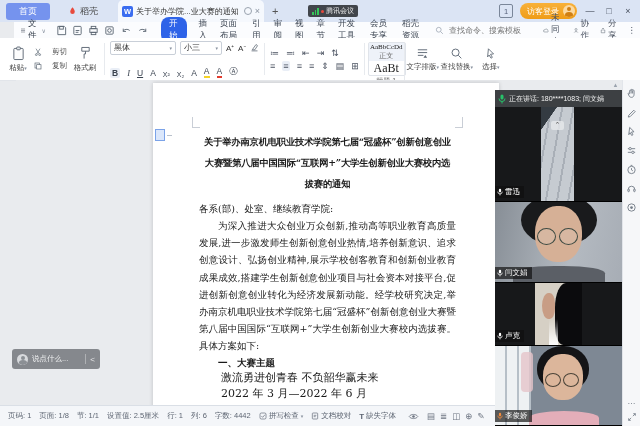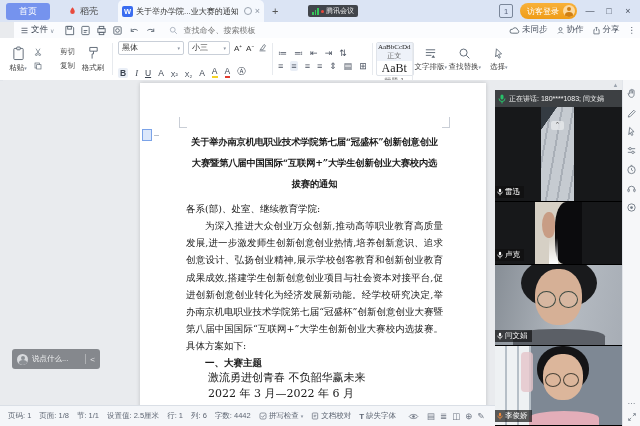--- a/index.html
+++ b/index.html
@@ -45,42 +45,42 @@
   .msearch input{border:none;background:transparent;font-size:8px;color:#9aa3b0;width:92px;outline:none;font-family:"Liberation Sans",sans-serif;}
   .mright{margin-left:auto;display:flex;align-items:center;gap:8px;padding-right:6px;color:#4a5260;}
   .mitem{display:flex;align-items:center;gap:2px;}
   
   .toolbar{position:absolute;top:38px;left:0;width:640px;height:42px;background:#fff;border-bottom:1px solid #e2e5ea;
            display:flex;align-items:stretch;}
   .tgroup{display:flex;}
   .tdiv{width:1px;background:#e7eaee;margin:5px 3px;}
   .bigbtn{width:28px;display:flex;flex-direction:column;align-items:center;justify-content:center;gap:2px;font-size:7.5px;color:#444;}
   .smallcol{display:flex;flex-direction:column;justify-content:center;gap:4px;font-size:7.5px;color:#555;padding:0 2px;}
-  .smallcol div{display:flex;align-items:center;gap:18px;}
+  .smallcol div{display:flex;align-items:center;gap:10px;}
   .fontgrp{display:flex;flex-direction:column;justify-content:center;gap:11px;padding:0 2px;}
   .fsel{display:flex;gap:4px;align-items:center;}
   .selbox{border:1px solid #c9cfd8;border-radius:2px;height:12px;display:flex;align-items:center;justify-content:space-between;
           padding:0 3px;font-size:8px;color:#333;}
   .fxrow{display:flex;gap:7px;align-items:flex-end;font-size:8.5px;color:#3a4350;}
   .fxrow .b{font-weight:bold;}
   .fxrow .i{font-style:italic;font-family:"Liberation Serif",serif;}
   .fxrow .u{text-decoration:underline;}
   .fxrow .hl{border-bottom:2px solid #f5d327;}
   .fxrow .fc{border-bottom:2px solid #e23b2e;}
   .pgrp{display:flex;flex-direction:column;justify-content:center;gap:3px;padding:0 2px;}
   .prow{display:flex;gap:7px;font-size:9px;color:#4a5260;align-items:center;}
   .styles{display:flex;border:1px solid #e0e4ea;border-radius:2px;margin:4px 0;flex-direction:column;}
   .stcell{width:35px;border-right:1px solid #e7eaee;display:flex;flex-direction:column;align-items:center;justify-content:center;}
   .stcell .pv{font-family:"Liberation Serif",serif;font-size:9px;color:#222;white-space:nowrap;overflow:hidden;max-width:33px;}
   .stcell .nm{font-size:7px;color:#666;}
   .stcell.sel{background:#eef2f9;}
   .stscroll{width:9px;display:flex;flex-direction:column;align-items:center;justify-content:space-between;padding:2px 0;color:#8a93a0;font-size:6px;}
   .vbtn{width:34px;display:flex;flex-direction:column;align-items:center;justify-content:center;gap:2px;font-size:7.5px;color:#444;}
   
-  .docarea{position:absolute;top:80px;left:3px;width:622px;height:325px;background:#e9ebee;overflow:hidden;}
+  .docarea{position:absolute;top:80px;left:16px;width:622px;height:325px;background:#e9ebee;overflow:hidden;}
   .page{position:absolute;left:137px;top:3px;width:346px;height:400px;background:#fff;box-shadow:0 0 4px rgba(0,0,0,.18);
         box-sizing:border-box;padding:48px 43px 0 46px;}
   .cmark{position:absolute;width:7px;height:10px;border-color:#c9ced6;border-style:solid;border-width:0;}
   .cm-l{left:39px;top:34px;border-left-width:1px;border-bottom-width:1px;}
   .cm-r{right:36px;top:34px;border-right-width:1px;border-bottom-width:1px;}
   .gutter{position:absolute;left:2px;top:46px;display:flex;align-items:center;gap:2px;}
   .gdoc{width:8px;height:10px;border:1px solid #7ba3e8;background:#dbe7fb;}
   .gdash{width:5px;height:1px;background:#b9c1cc;}
   .doctext{font-family:"DejaVu Serif","Liberation Serif",serif;color:#1a1a1a;}
   .dtitle{font-weight:bold;font-size:9.3px;line-height:21px;text-align:center;white-space:nowrap;letter-spacing:-.2px;}
@@ -209,20 +209,32 @@
       </svg>
     <svg width="12" height="11" viewBox="0 0 12 12">
         <path d="M3 7c.5-2.5 5-3 7-1" fill="none" stroke="#5b6672"></path>
         <path d="M3 4v3h3" fill="none" stroke="#5b6672"></path>
       </svg>
     <svg width="12" height="11" viewBox="0 0 12 12">
         <path d="M9 7C8.5 4.5 4 4 2 6" fill="none" stroke="#5b6672"></path>
         <path d="M9 4v3H6" fill="none" stroke="#5b6672"></path>
       </svg>
   </div>
+  <div class="ribtabs">
+    <span class="pill">开始</span>
+    <span>插入</span>
+    <span>页面布局</span>
+    <span>引用</span>
+    <span>审阅</span>
+    <span>视图</span>
+    <span>章节</span>
+    <span>开发工具</span>
+    <span>会员专享</span>
+    <span>稻壳资源</span>
+  </div>
   <div class="msearch">
     <svg width="9" height="9" viewBox="0 0 12 12">
         <circle cx="5" cy="5" r="3.2" fill="none" stroke="#9aa3b0"></circle>
         <path d="M7.5 7.5L10.5 10.5" stroke="#9aa3b0"></path>
       </svg>
     <input class="search-input" placeholder="查找命令、搜索模板" style="">
   </div>
   <div class="mright">
     <span class="mitem">
       <svg width="11" height="9" viewBox="0 0 12 10">
@@ -494,49 +506,49 @@
       </div>
     <div class="vlabel">
       <svg width="6" height="8" viewBox="0 0 8 10">
           <rect x="2.5" y="0.5" width="3" height="5" rx="1.5" fill="#fff"></rect>
           <path d="M1 4.5a3 3 0 0 0 6 0" stroke="#fff" fill="none"></path>
           <path d="M4 7.5V9.5" stroke="#fff"></path>
         </svg>
       <span>雷迅</span>
     </div>
   </div>
-  <div class="cell c2">
-    <div class="strip2">
-      <div class="hair2"></div>
-        <div class="face2"></div>
-        <div class="flare2"></div>
-    </div>
-    <div class="vlabel">
-      <svg width="6" height="8" viewBox="0 0 8 10">
-          <rect x="2.5" y="0.5" width="3" height="5" rx="1.5" fill="#fff"></rect>
-          <path d="M1 4.5a3 3 0 0 0 6 0" stroke="#fff" fill="none"></path>
-          <path d="M4 7.5V9.5" stroke="#fff"></path>
-        </svg>
-      <span>卢克</span>
-    </div>
-  </div>
   <div class="cell c3">
     <div class="bg3"></div>
     <div class="hair3"></div>
       <div class="face3"></div>
     <div class="gl3 l"></div>
       <div class="gl3 r"></div>
     <div class="body3"></div>
     <div class="vlabel">
       <svg width="6" height="8" viewBox="0 0 8 10">
           <rect x="2.5" y="0.5" width="3" height="5" rx="1.5" fill="#fff"></rect>
           <path d="M1 4.5a3 3 0 0 0 6 0" stroke="#fff" fill="none"></path>
           <path d="M4 7.5V9.5" stroke="#fff"></path>
         </svg>
       <span>闫文娟</span>
+    </div>
+  </div>
+  <div class="cell c2">
+    <div class="strip2">
+      <div class="hair2"></div>
+        <div class="face2"></div>
+        <div class="flare2"></div>
+    </div>
+    <div class="vlabel">
+      <svg width="6" height="8" viewBox="0 0 8 10">
+          <rect x="2.5" y="0.5" width="3" height="5" rx="1.5" fill="#fff"></rect>
+          <path d="M1 4.5a3 3 0 0 0 6 0" stroke="#fff" fill="none"></path>
+          <path d="M4 7.5V9.5" stroke="#fff"></path>
+        </svg>
+      <span>卢克</span>
     </div>
   </div>
   <div class="cell c4">
     <div class="bg4"></div>
     <div class="win4"></div>
       <div class="cur4"></div>
     <div class="hair4"></div>
       <div class="face4"></div>
     <div class="gl4 l"></div>
       <div class="gl4 r"></div>

